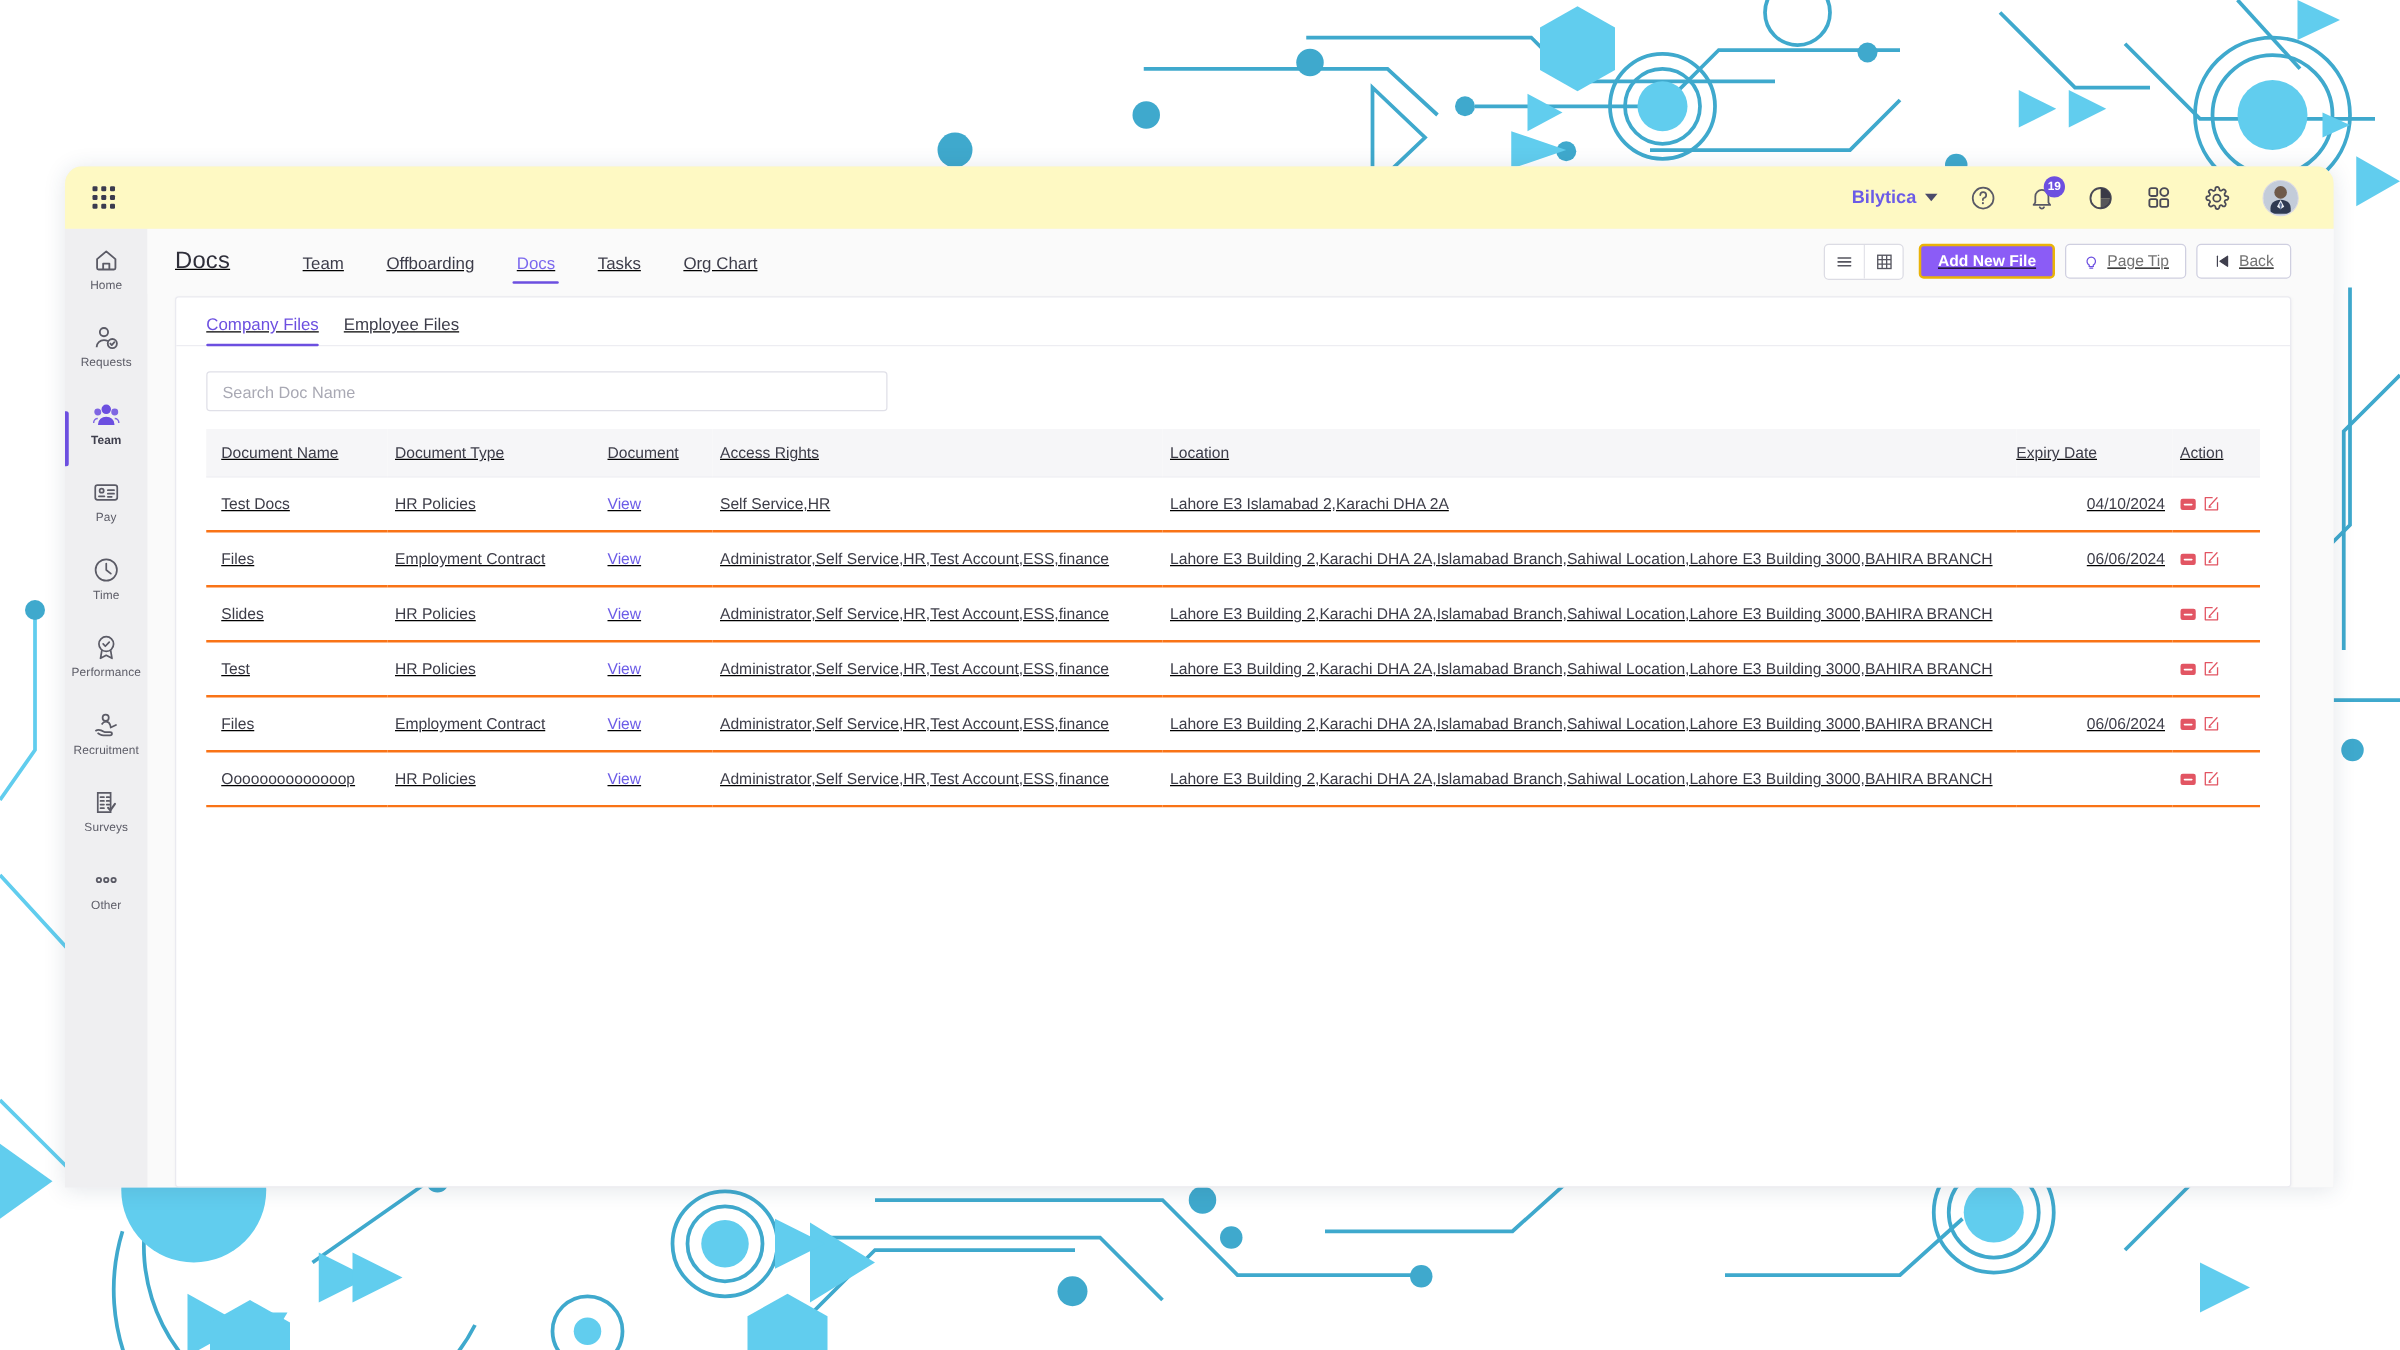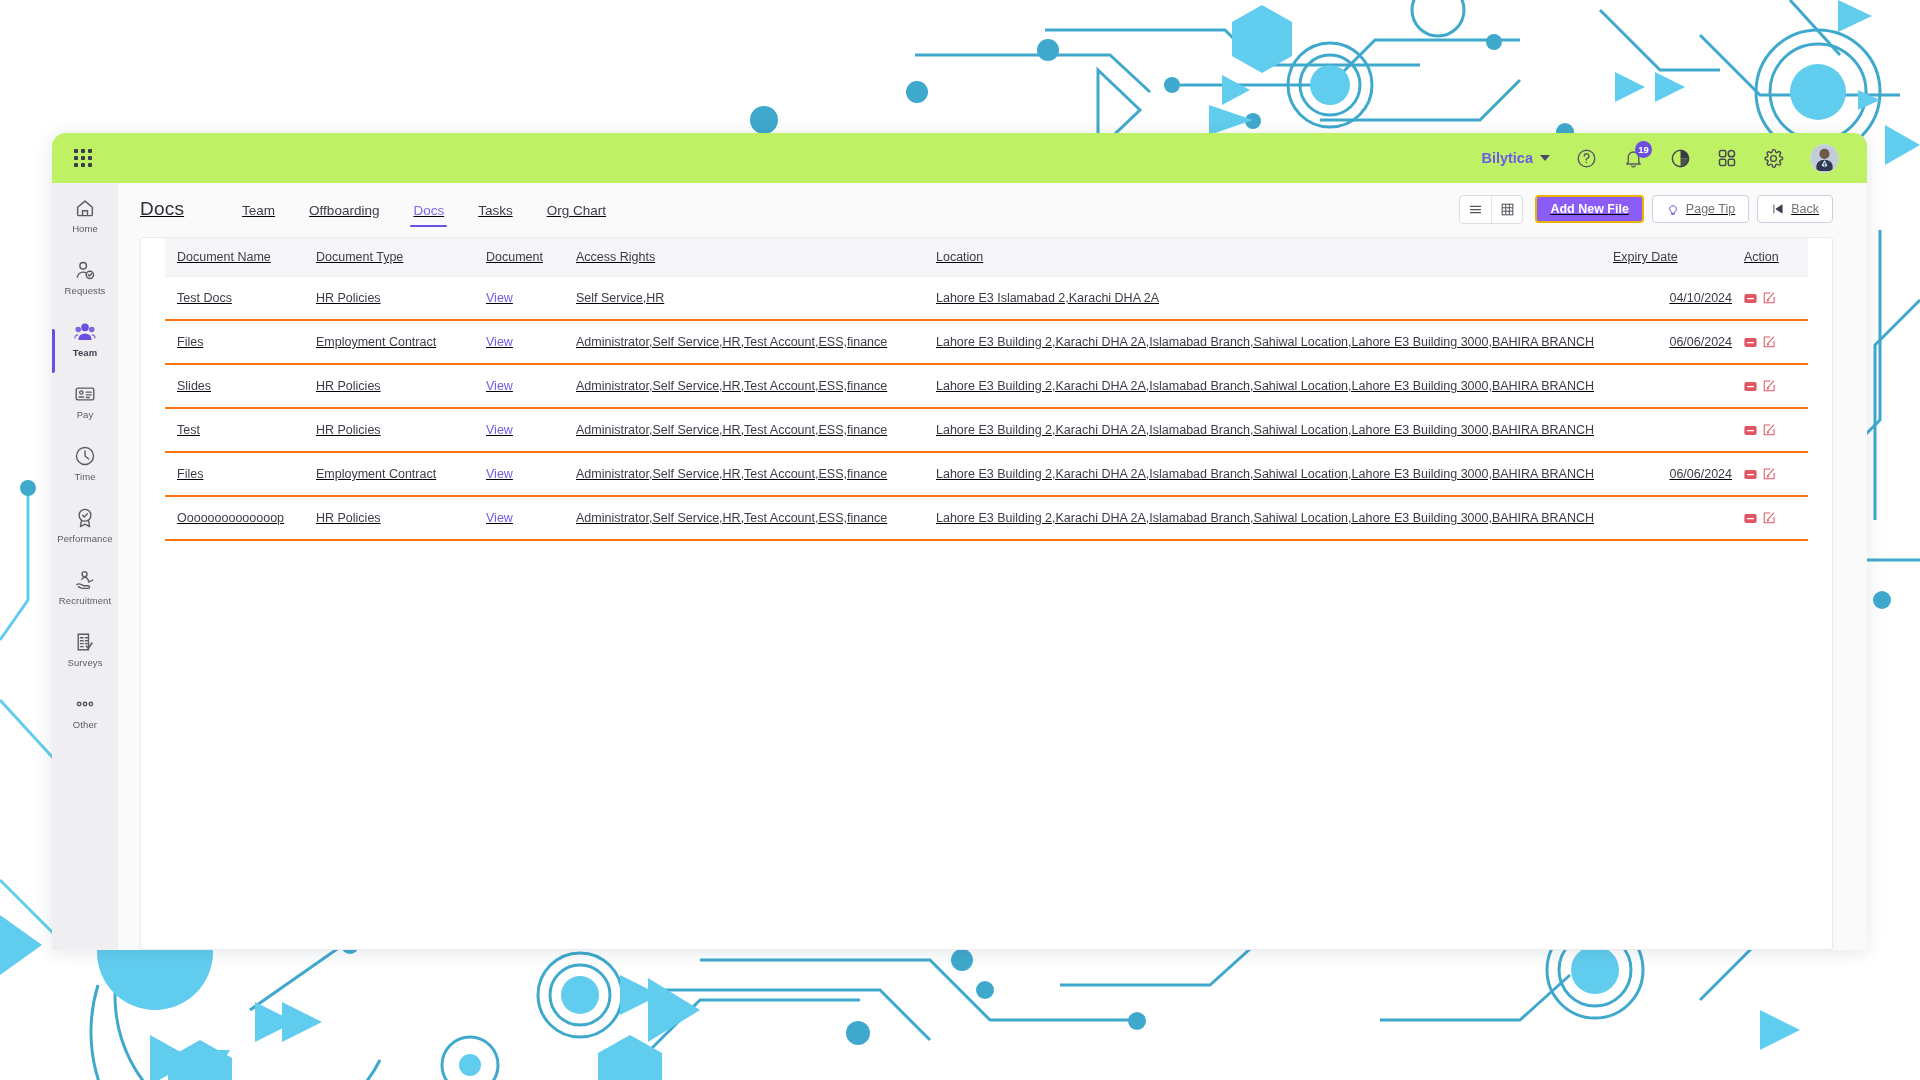--- a/index.html
+++ b/index.html
@@ -28,21 +28,21 @@
     box-shadow: 0 2px 18px rgba(40,60,90,.13);
     z-index: 5;
     overflow: hidden;
     display: flex;
     flex-direction: column;
   }
 
   
   #top-bar {
     height: 50px;
-    background: #bef264;
+    background: #fef9c3;
     display: flex;
     align-items: center;
     padding: 0 28px 0 14px;
     flex: 0 0 50px;
     position: relative;
   }
   .waffle { width: 34px; display: flex; justify-content: center; }
   .waffle-grid {
     display: grid; grid-template-columns: repeat(3, 4px);
     grid-gap: 3px;
@@ -534,21 +534,28 @@
               <path d="M5 5v14" stroke-linecap="round"></path>
               <polygon points="19,5 19,19 8.5,12"></polygon>
             </svg>
             <span>Back</span>
           </div>
         </div>
       </div>
 
       <section id="card">
 
-
+        <div id="sub-tabs">
+          <div class="stab active">Company Files</div>
+          <div class="stab">Employee Files</div>
+        </div>
+
+        <div id="search-wrap">
+          <input id="search-input" type="text" placeholder="Search Doc Name" style="">
+        </div>
 
         <div id="tbl-wrap">
           <table>
             <thead>
               <tr>
                 <th class="c-name">Document Name</th>
                 <th class="c-type">Document Type</th>
                 <th class="c-doc">Document</th>
                 <th class="c-rights">Access Rights</th>
                 <th class="c-loc">Location</th>

